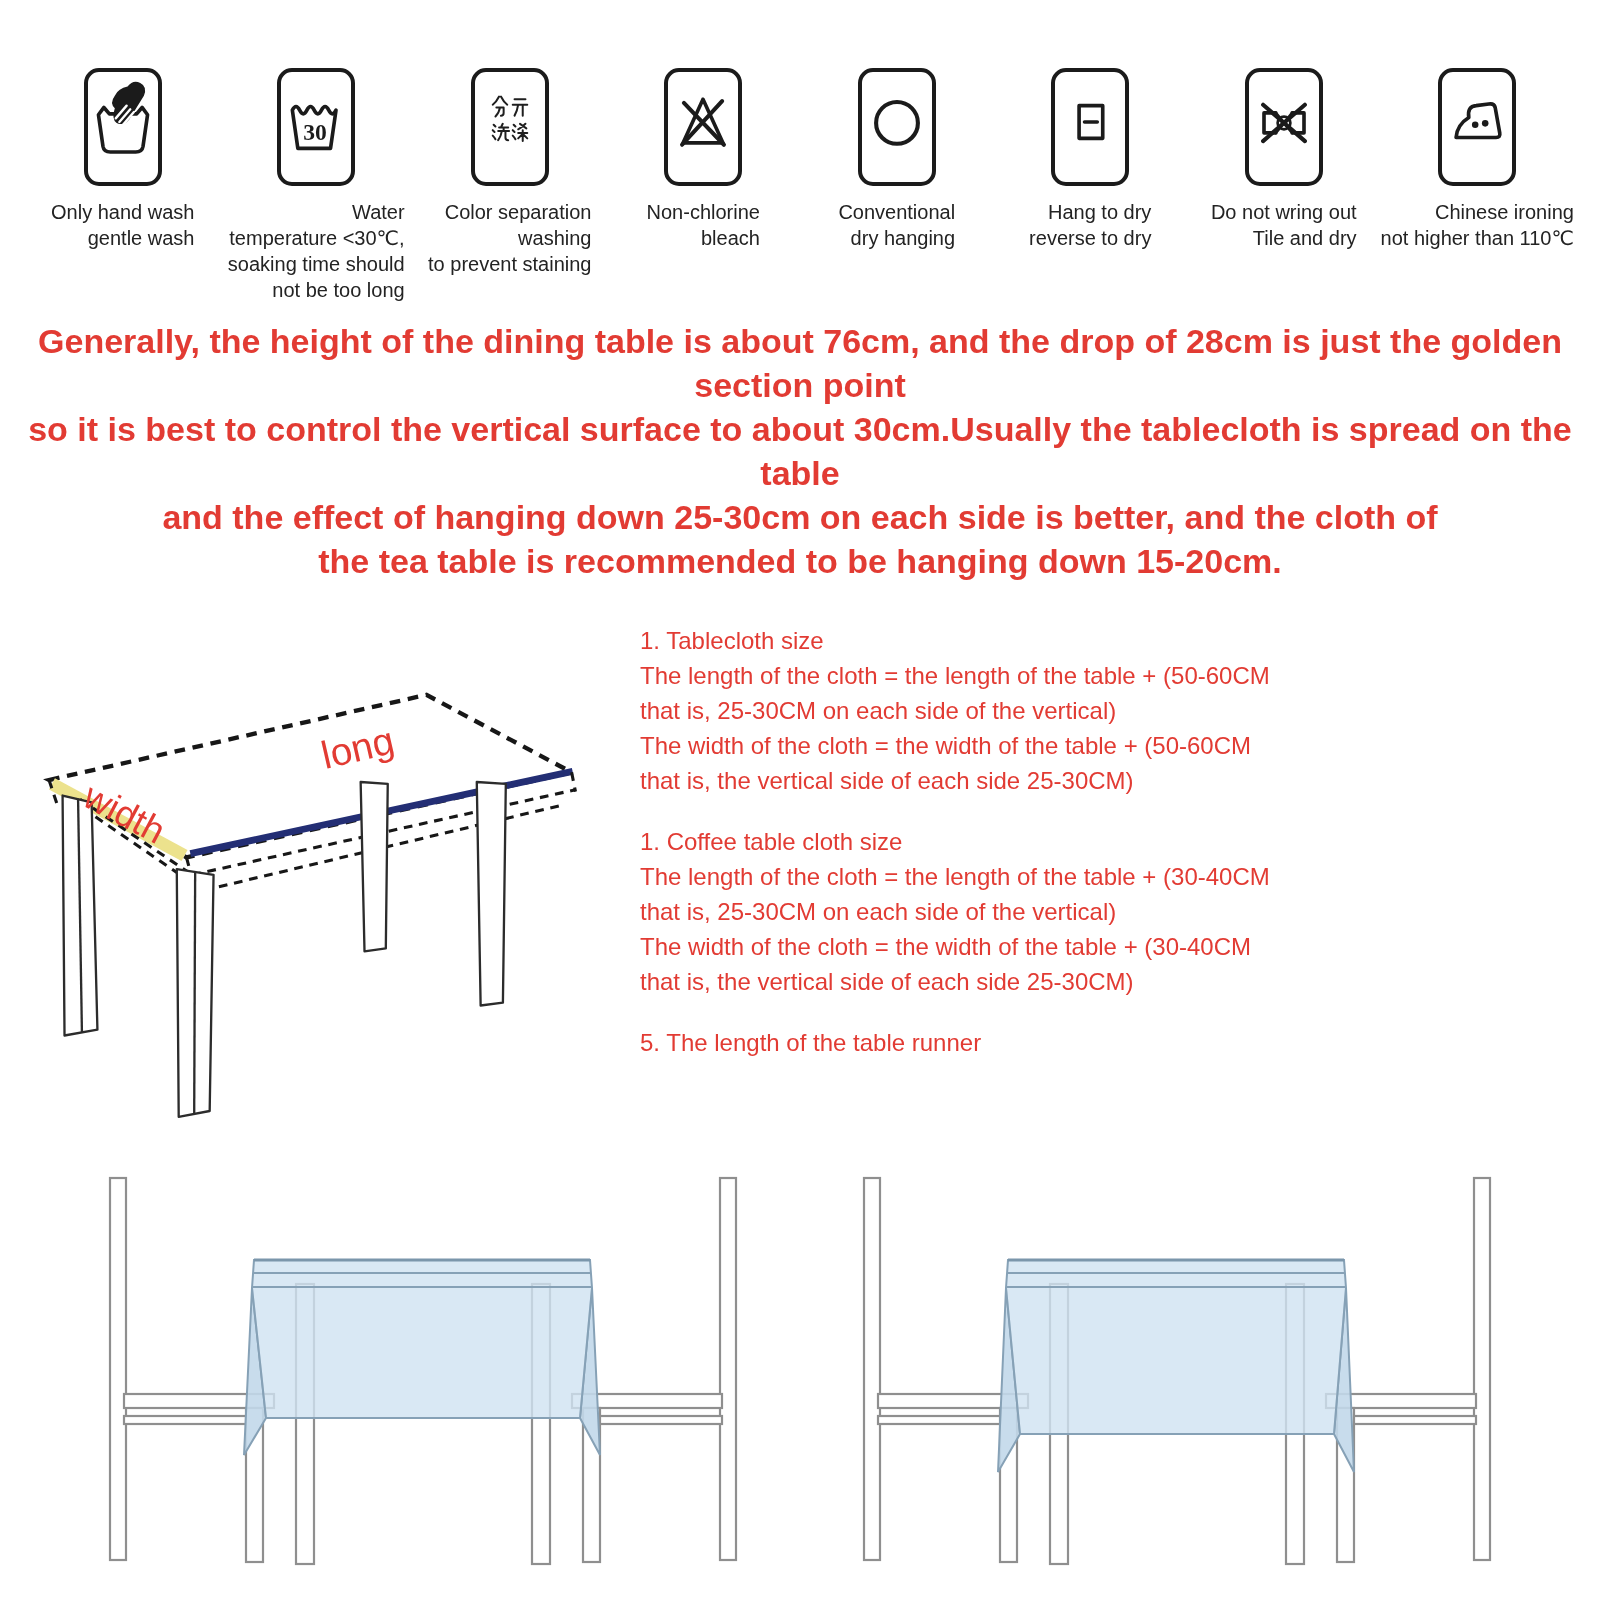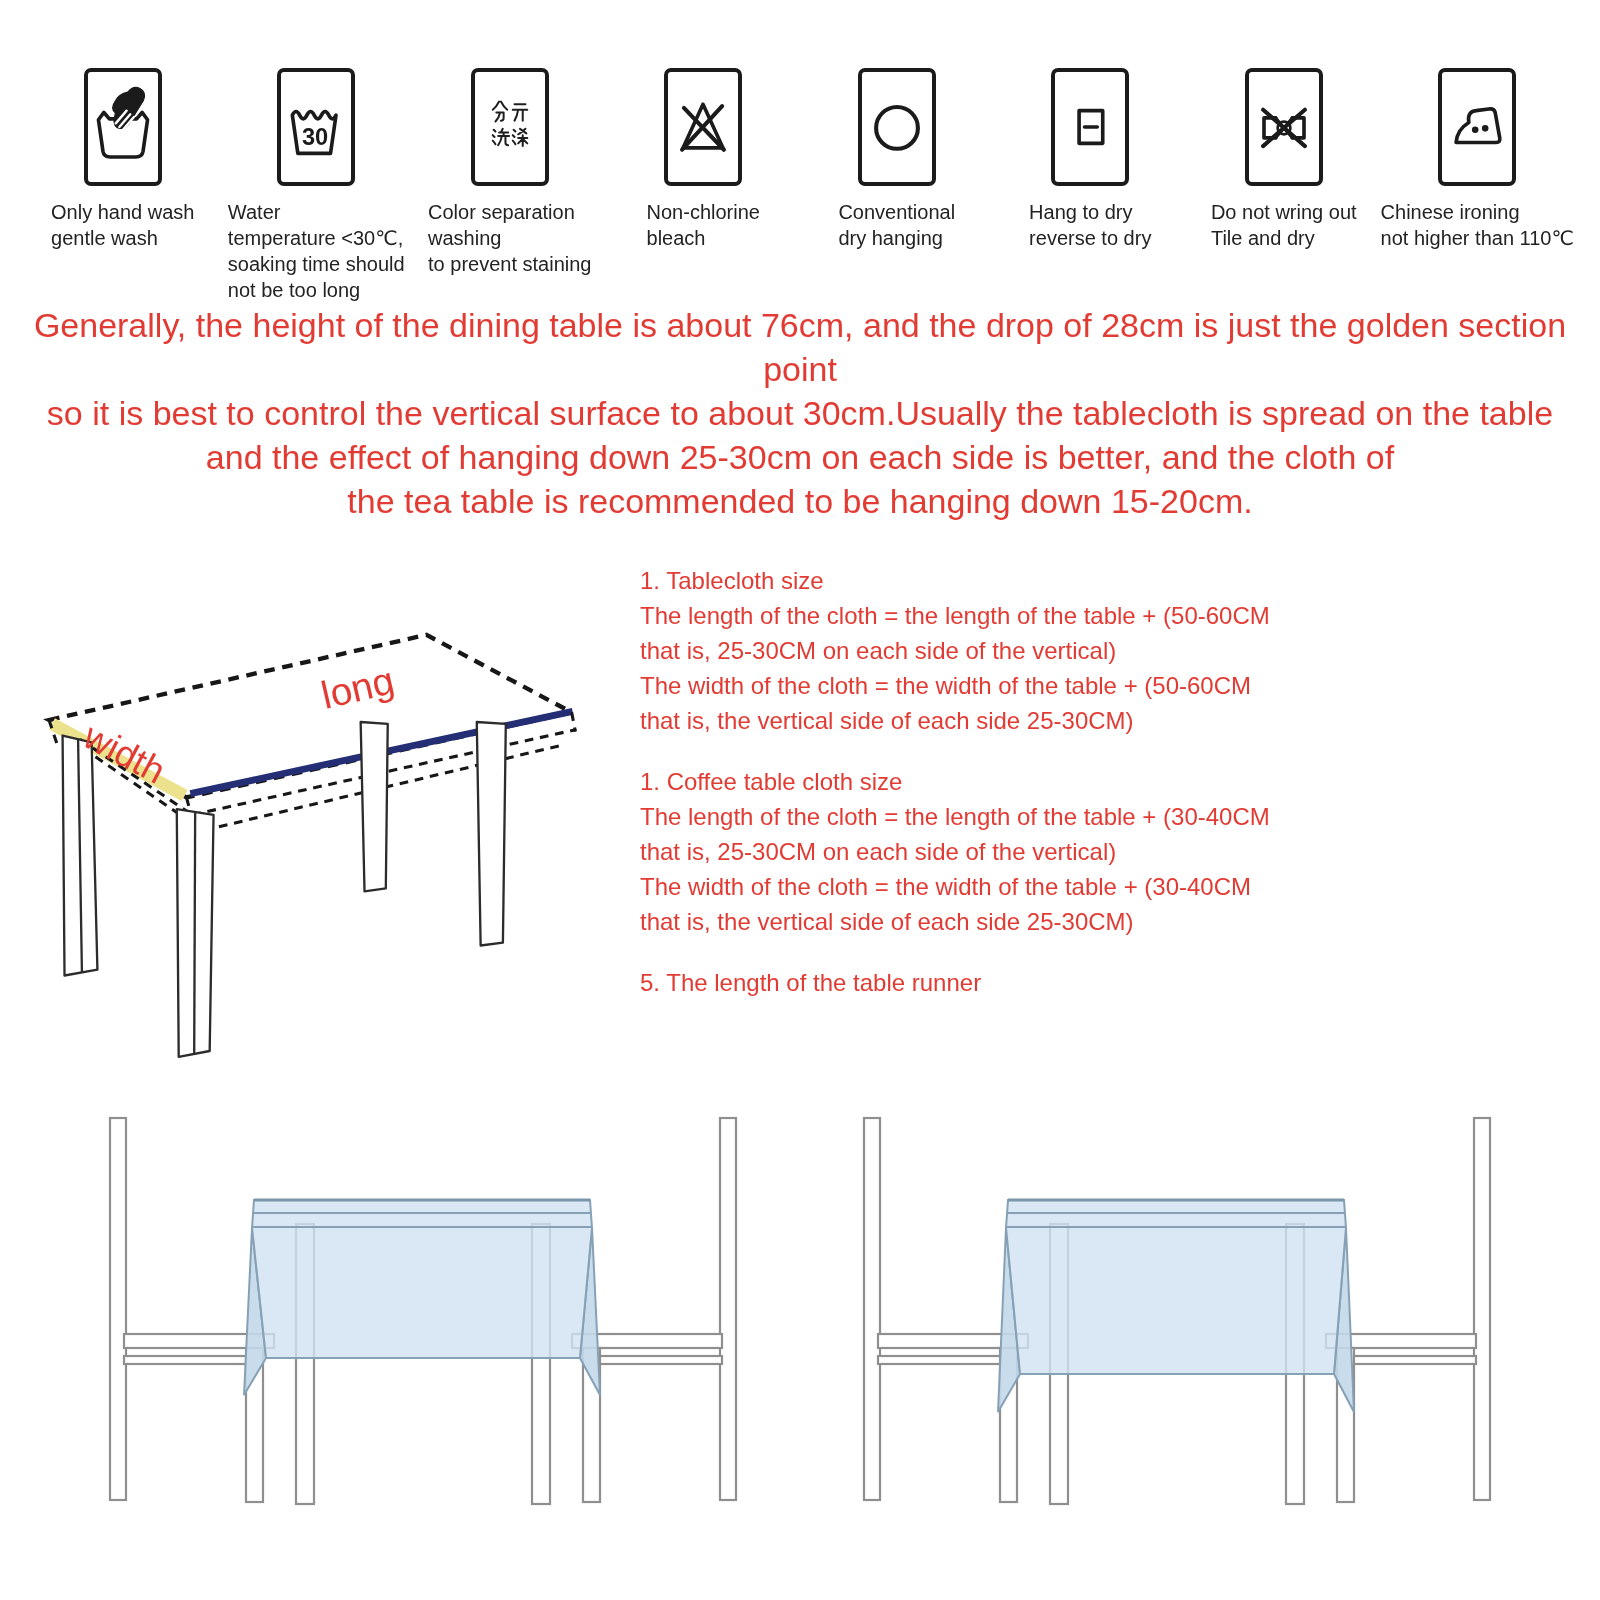--- a/index.html
+++ b/index.html
@@ -9,32 +9,32 @@
   }
   html,body{margin:0;padding:0;}
   body{
     width:1600px;height:1600px;overflow:hidden;background:#ffffff;
     font-family:"Liberation Sans","DejaVu Sans",sans-serif;color:#242424;
   }
   
   .care-row{display:flex;justify-content:space-between;padding:68px 26px 0;}
   .care-col{flex:1 1 0;min-width:0;display:flex;flex-direction:column;align-items:center;}
   .care-box{
-    width:70px;height:110px;flex:0 0 auto;border:4px solid var(--ink);border-radius:7px;
-    display:flex;align-items:center;justify-content:center;background:#fff;
+    width:70px;height:110px;flex:0 0 auto;border:4px solid var(--ink);border-radius:15px;
+    display:flex;align-items:flex-start;justify-content:center;background:#fff;font-family:Liberation Serif, serif;
   }
   .care-box svg{display:block;}
   .care-caption{
-    margin-top:13px;font-size:20px;line-height:26px;text-align:left;
+    margin-top:13px;font-size:20px;line-height:26px;text-align:right;
     white-space:pre-line;width:max-content;max-width:218px;color:#232323;
   }
   
   .intro{
-    margin-top:0;text-align:center;color:var(--red);
-    font-size:34px;line-height:44px;white-space:pre-line;
+    margin-top:16px;text-align:center;color:var(--red);
+    font-size:34px;line-height:44px;white-space:pre-line;font-weight:bold;
   }
   
   .guide{display:flex;margin-top:28px;}
   .guide-left{flex:0 0 640px;box-sizing:border-box;padding:55px 0 0 20px;}
   .guide-right{padding-top:12px;}
   .section{margin-bottom:26px;}
   .sec-title,.sec-body{color:var(--red);font-size:24px;line-height:35px;white-space:pre-line;}
   
   .diagrams{display:flex;justify-content:space-between;padding:0 88px;margin-top:26px;}
   .icon-stroke{stroke:var(--ink);fill:none;stroke-linecap:round;stroke-linejoin:round;}

